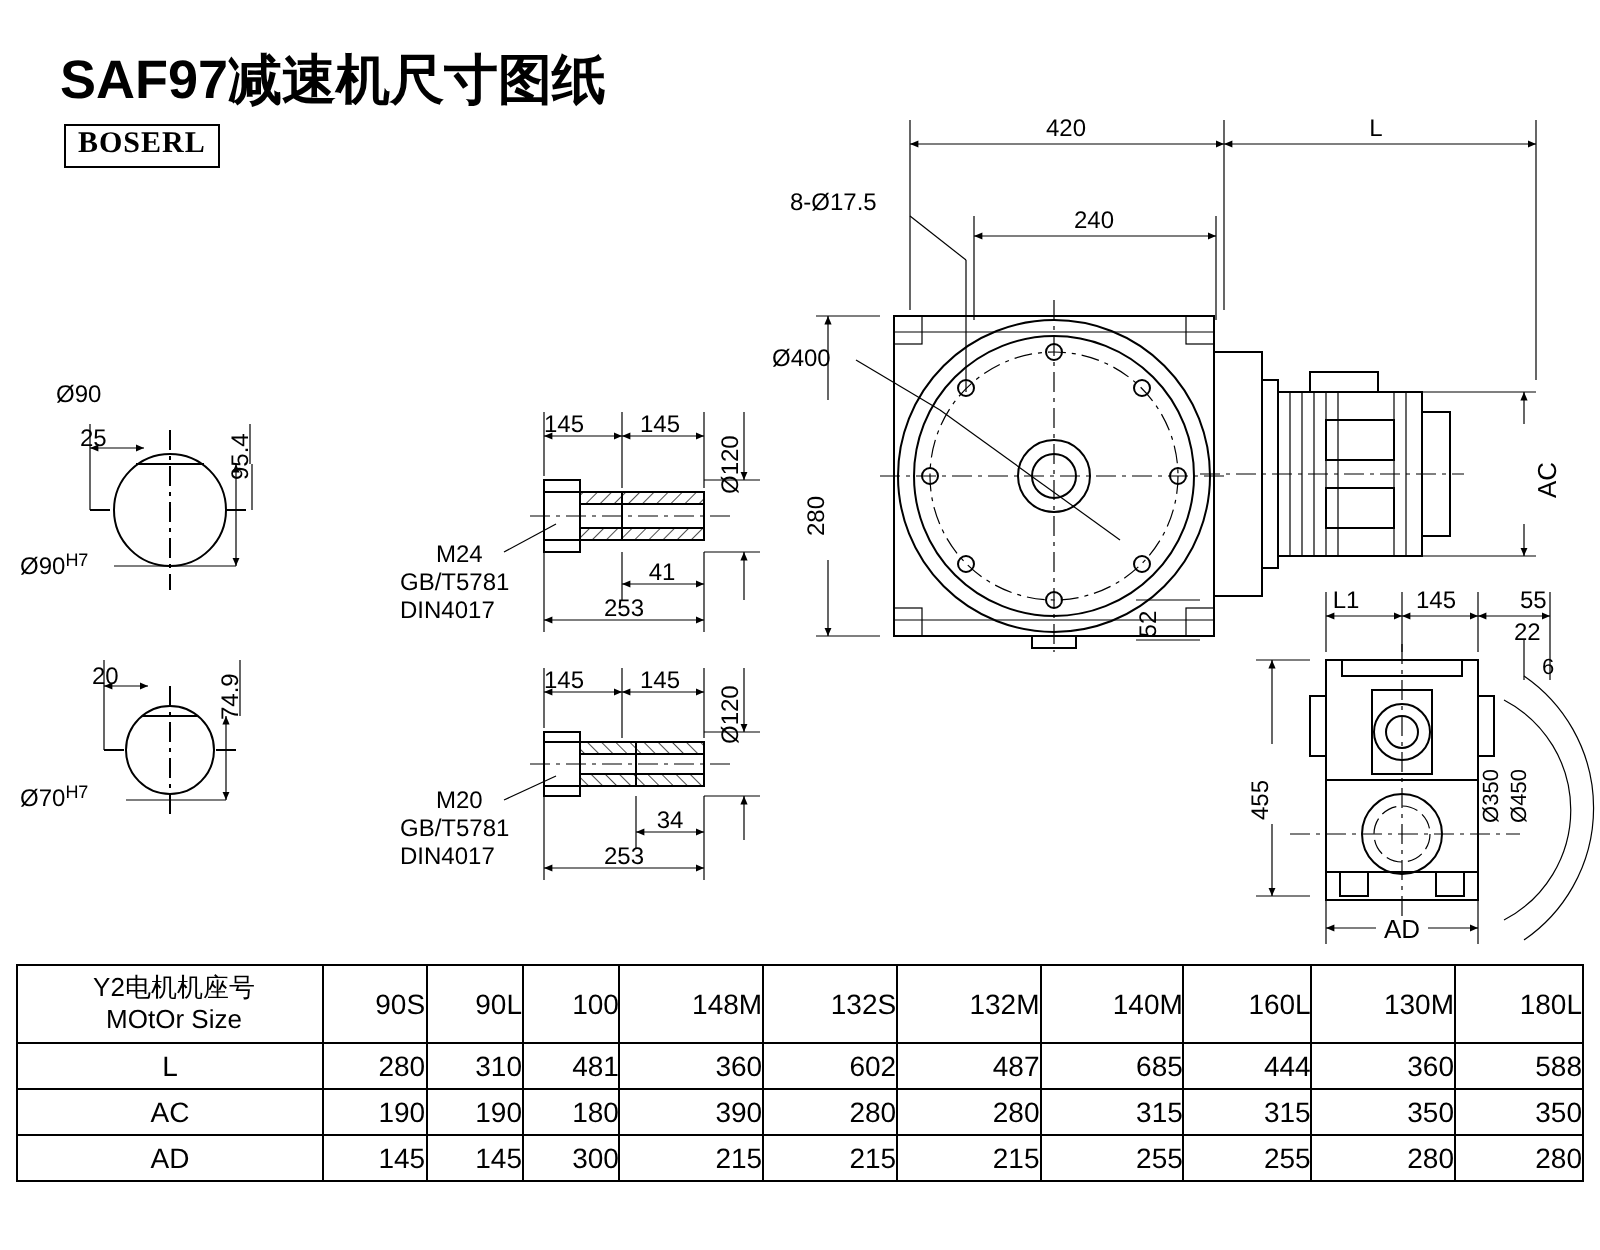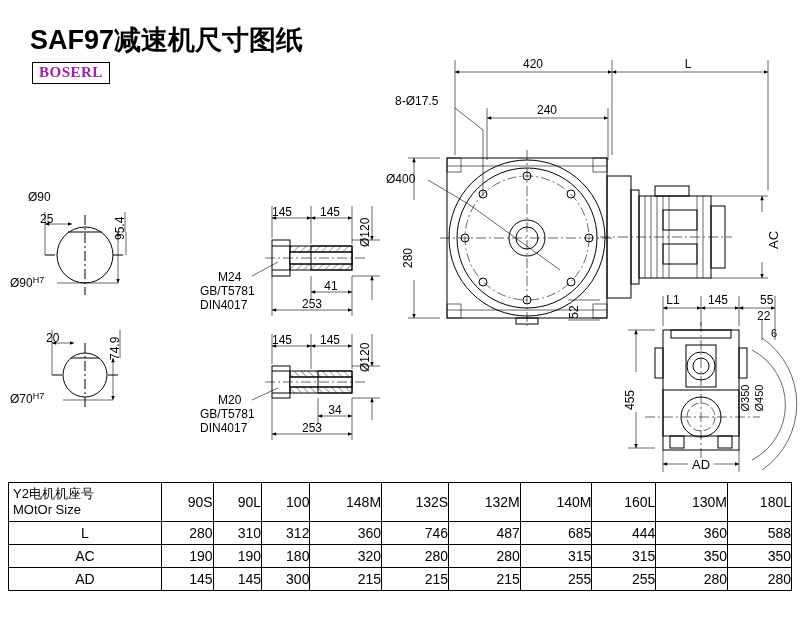--- a/index.html
+++ b/index.html
@@ -26,21 +26,21 @@
     white-space: nowrap;
   }
   #logo {
     position: absolute;
     left: 32px;
     top: 62px;
     border: 1px solid #000000;
     padding: 1px 6px 2px 6px;
     font-size: 15px;
     font-weight: bold;
-    color: #a21caf;
+    color: #000000;
     font-family: "Liberation Serif", serif;
     letter-spacing: 0.5px;
   }
   svg#drawing {
     position: absolute;
     left: 0;
     top: 0;
   }
   
   #spec-table {
@@ -58,21 +58,21 @@
     padding: 0;
   }
   #spec-table td.rowhdr {
     width: 148px;
     text-align: center;
   }
   #spec-table tr.head td {
     height: 38px;
   }
   #spec-table td.corner {
-    text-align: left;
+    text-align: center;
     padding-left: 4px;
     line-height: 16px;
     font-size: 13px;
     border-radius: 10px;
   }
 </style>
 </head>
 <body>
 
 <div id="page">
@@ -373,35 +373,35 @@
         <td>132M</td>
         <td>140M</td>
         <td>160L</td>
         <td>130M</td>
         <td>180L</td>
       </tr>
       <tr>
         <td class="rowhdr">L</td>
         <td>280</td>
         <td>310</td>
-        <td>312</td>
+        <td>481</td>
         <td>360</td>
-        <td>746</td>
+        <td>602</td>
         <td>487</td>
         <td>685</td>
         <td>444</td>
         <td>360</td>
         <td>588</td>
       </tr>
       <tr>
         <td class="rowhdr">AC</td>
         <td>190</td>
         <td>190</td>
         <td>180</td>
-        <td>320</td>
+        <td>390</td>
         <td>280</td>
         <td>280</td>
         <td>315</td>
         <td>315</td>
         <td>350</td>
         <td>350</td>
       </tr>
       <tr>
         <td class="rowhdr">AD</td>
         <td>145</td>

